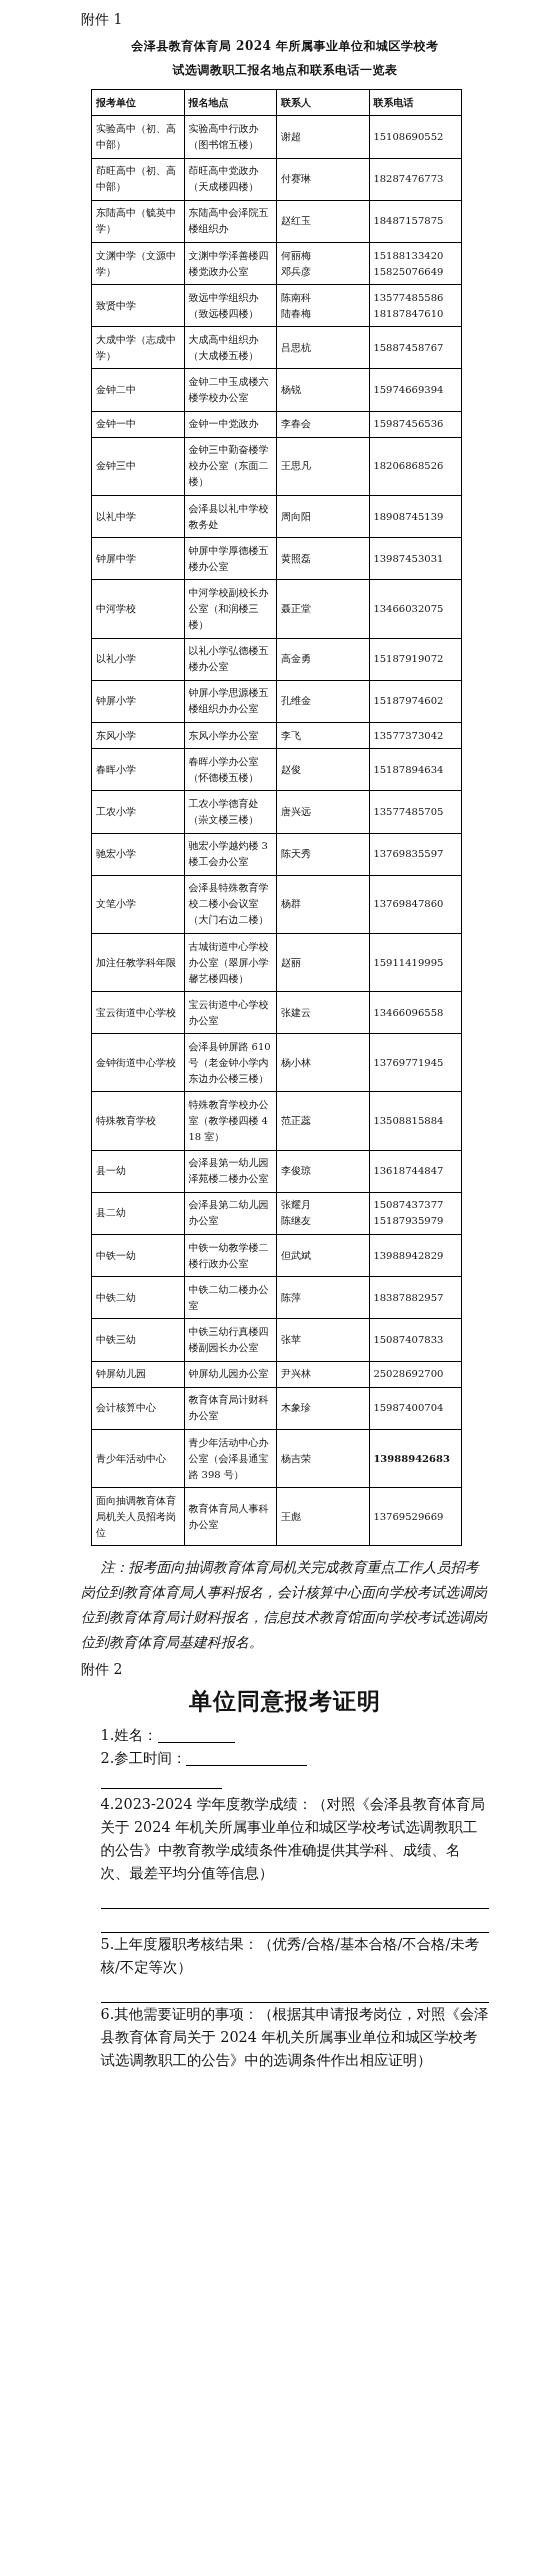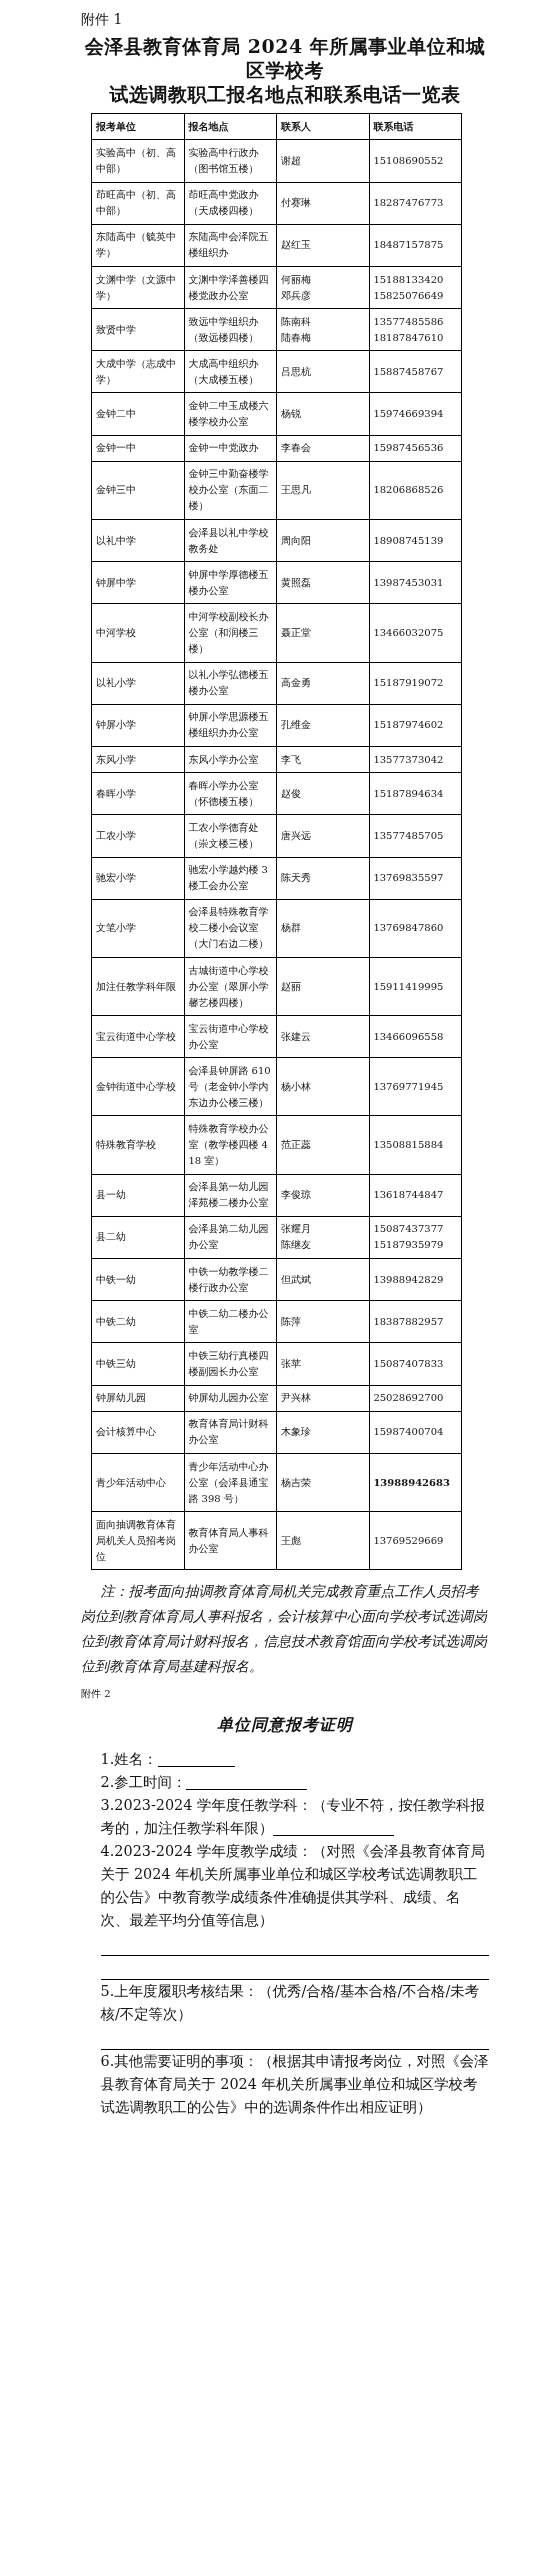--- a/index.html
+++ b/index.html
@@ -4,38 +4,38 @@
 <style>
   html,body{margin:0;padding:0;}
   body{
     width:556px;height:2965px;overflow:hidden;background:#ffffff;
     font-family:"DejaVu Serif","Liberation Serif",serif;color:#141414;
   }
   .page{position:relative;width:556px;height:2965px;background:#fff;}
   .content{margin-left:81px;width:408px;padding-top:9.3px;}
   .att-label{font-size:14px;line-height:20.6px;}
   .main-title{
-    text-align:center;font-size:19px;font-weight:bold;line-height:24px;
+    text-align:center;font-size:12px;font-weight:bold;line-height:24px;
     margin:4.1px 0 7.2px 0;letter-spacing:0.5px;
   }
   
   table.roster{border-collapse:collapse;margin-left:10.3px;width:371px;table-layout:fixed;font-size:10px;}
   table.roster th,table.roster td{
     border:0.5px solid #000;padding:4.6px 3.6px;vertical-align:middle;text-align:left;
     line-height:16px;word-break:break-all;
   }
   table.roster th{font-weight:bold;}
   .c-unit{width:77px;} .c-place{width:137px;} .c-contact{width:43px;} .c-phone{width:99px;}
   .pre{white-space:pre-line;}
   td[data-bold="true"]{font-weight:bold;}
   
   .note-p{font-size:14px;line-height:25px;text-indent:1.4em;margin:8.2px 0 0 0;font-style:italic;}
-  .att2{font-size:10px;line-height:23px;margin-top:3.1px;}
+  .att2{font-size:14px;line-height:23px;margin-top:3.1px;}
   .sec-title{text-align:center;font-weight:900;letter-spacing:1px;}
-  .sec-title.big{font-size:16px;margin:5.2px 0 8.2px 0;line-height:30px;font-style:italic;}
+  .sec-title.big{font-size:23px;margin:5.2px 0 8.2px 0;line-height:30px;}
   .fl{font-size:14.4px;line-height:24px;padding-left:19.6px;}
   .sp-a .fl{line-height:23px;}
   .u{display:inline-block;border-bottom:1px solid #000;height:1em;vertical-align:-2.6px;}
   [data-u="m"]{width:77px;}
   [data-u="l"]{width:121px;}
   [data-u="f"]{display:block;width:100%;height:0;border-bottom:1px solid #000;margin-top:23px;}
 </style>
 </head>
 <body>
 
@@ -305,21 +305,21 @@
 
           <div class="fl">
             <span>1.姓名：</span><span class="u" data-u="m"></span>
           </div>
 
           <div class="fl">
             <span>2.参工时间：</span><span class="u" data-u="l"></span>
           </div>
 
           <div class="fl">
-            <span>3.2023-2024 学年度任教学科：（专业不符，按任教学科报考的，加注任教学科年限）</span><span class="u" data-u="l"></span>
+            <span class="u" data-u="l"></span>
           </div>
 
           <div class="fl">
             <span>4.2023-2024 学年度教学成绩：（对照《会泽县教育体育局关于 2024 年机关所属事业单位和城区学校考试选调教职工的公告》中教育教学成绩条件准确提供其学科、成绩、名次、最差平均分值等信息）</span>
           </div>
 
           <div class="fl">
             <span></span><span class="u" data-u="f"></span>
           </div>
 

